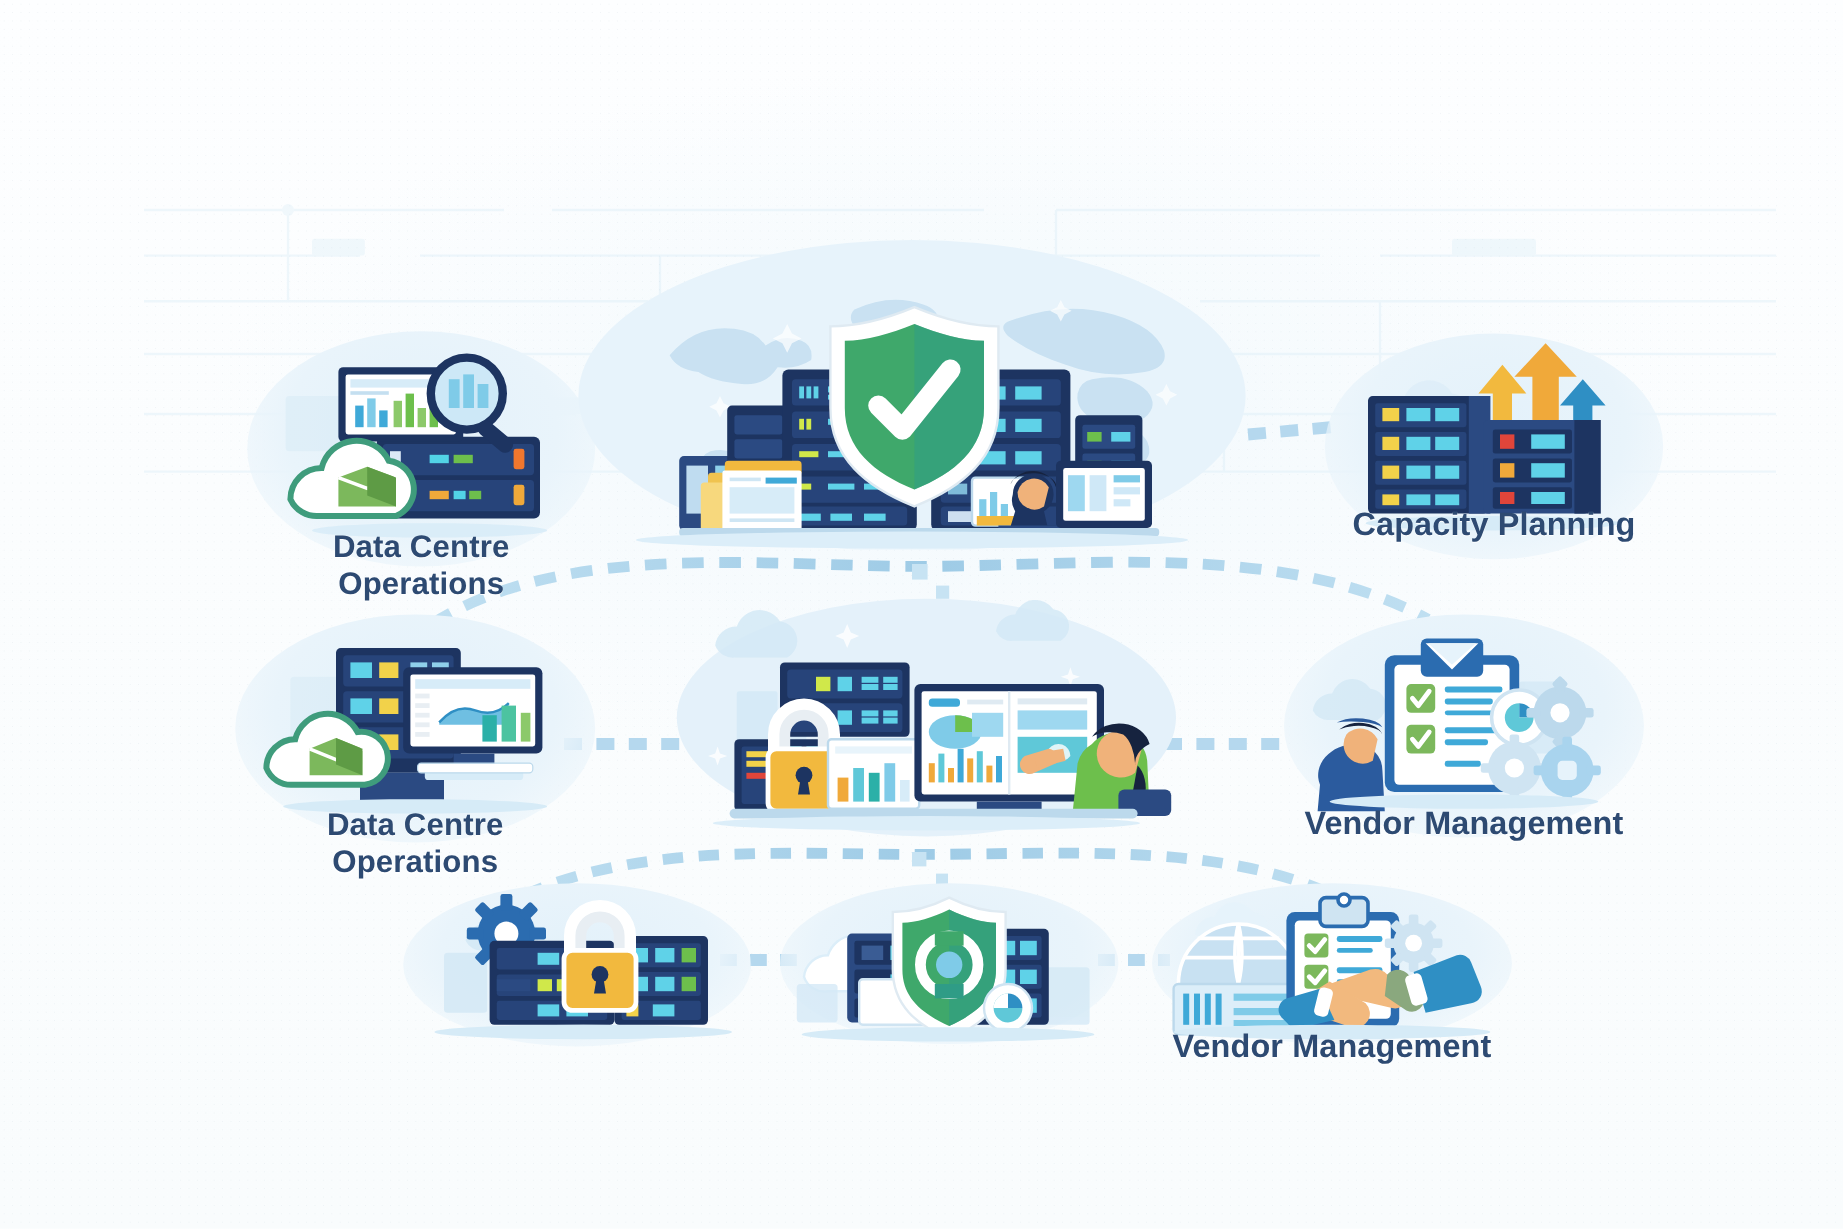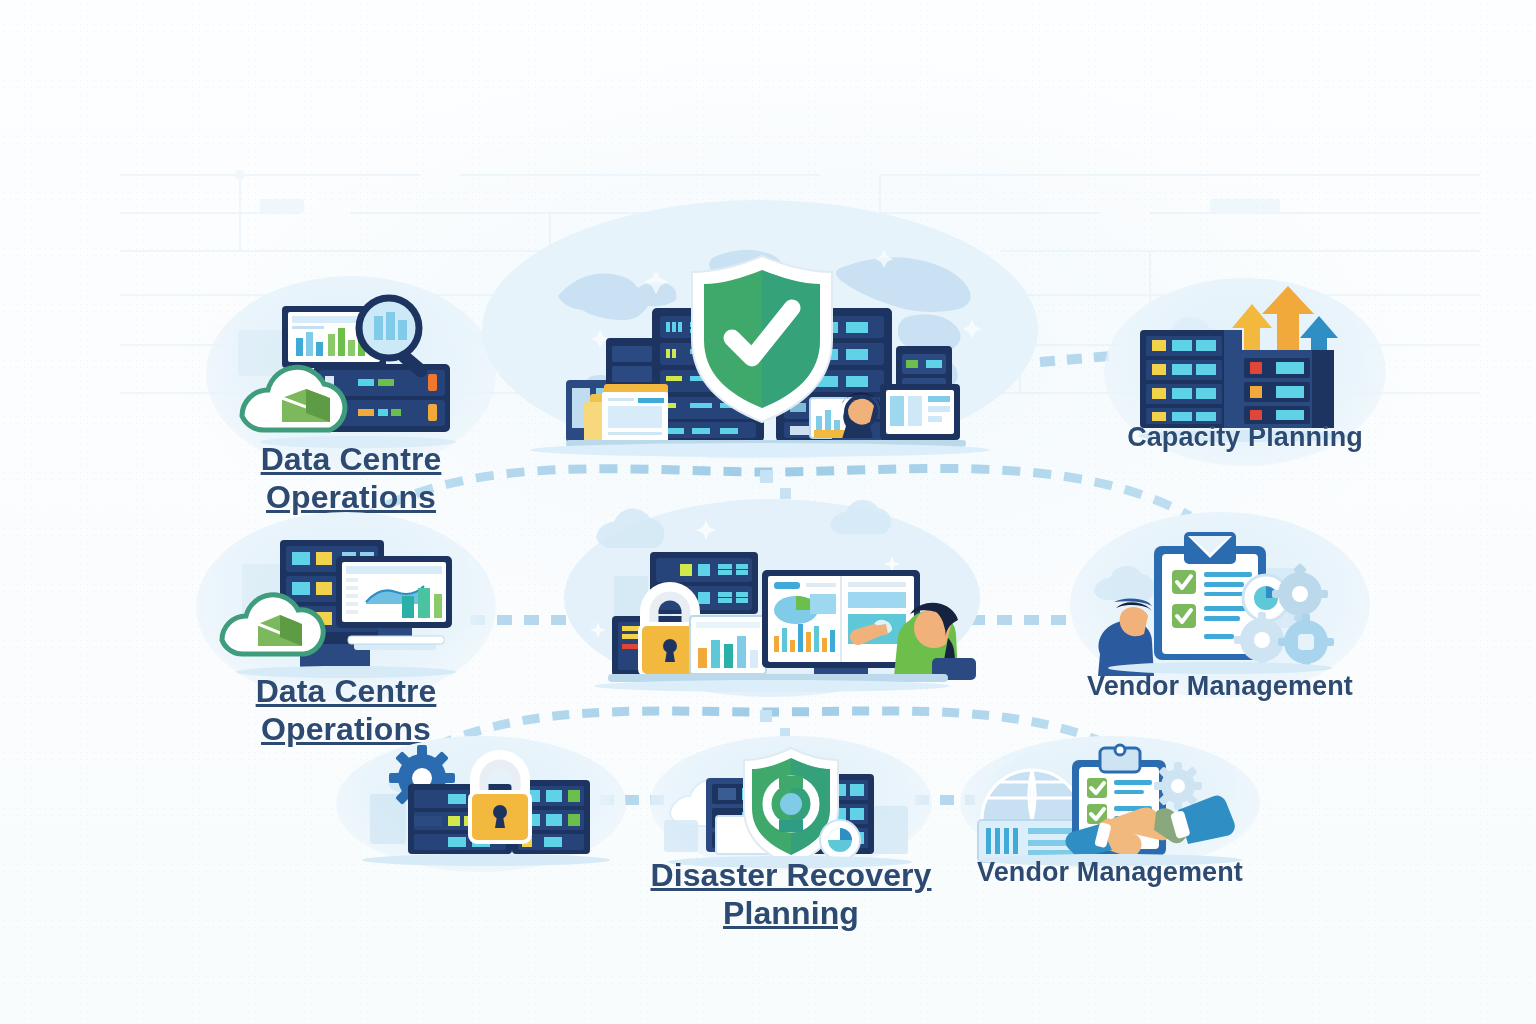--- a/index.html
+++ b/index.html
@@ -40,21 +40,21 @@
   .label{
     position:absolute;left:0;right:0;
     text-align:center;
     color:#2d4a72;
     font-weight:bold;
     letter-spacing:.1px;
     line-height:1.20;
     white-space:pre-line;
     text-shadow:0 1px 0 rgba(255,255,255,.85);
   }
-  .label.sm{font-size:32px;text-decoration:underline;}
+  .label.sm{font-size:26px;}
   .label.md{font-size:27px;}
   .connectors{position:absolute;inset:0;pointer-events:none;}
 </style>
 </head>
 <body>
 
 <div id="canvas">
 
   <svg id="circuit" viewBox="0 0 1360 300" preserveAspectRatio="none">
     <g stroke="#d8ecf7" stroke-width="2" fill="none">
@@ -792,22 +792,20 @@
       </g>
 
       <g>
         <circle cx="190" cy="104" r="20" fill="#ffffff" stroke="#cfe4f2" stroke-width="2"></circle>
         <path d="M190 92 a12 12 0 0 1 12 12 h-12z" fill="#2f8fc4"></path>
         <path d="M190 104 h12 a12 12 0 1 1 -12 -12z" fill="#5fc8d8"></path>
         <path d="M178 104 a12 12 0 0 1 12 -12 v12z" fill="#ffffff"></path>
       </g>
       <ellipse cx="140" cy="126" rx="122" ry="6" fill="#d6ebf7"></ellipse>
     </svg>
-    <div class="label sm" style="top:120px;">Disaster Recovery
-Planning</div>
   </div>
 
   <div class="node" style="left:960px;top:736px;width:300px;height:200px;">
     <div class="blob" style="width:300px;height:134px;"></div>
     <svg class="art" width="300" height="140" viewBox="0 0 300 140">
       <g fill="#e6f3fb" opacity=".9">
         <path d="M36 42 a16 16 0 0 1 16-14 a18 18 0 0 1 32-4 a14 14 0 0 1 6 26 H50 a14 14 0 0 1-14-8z"></path>
       </g>
 
       <g>

